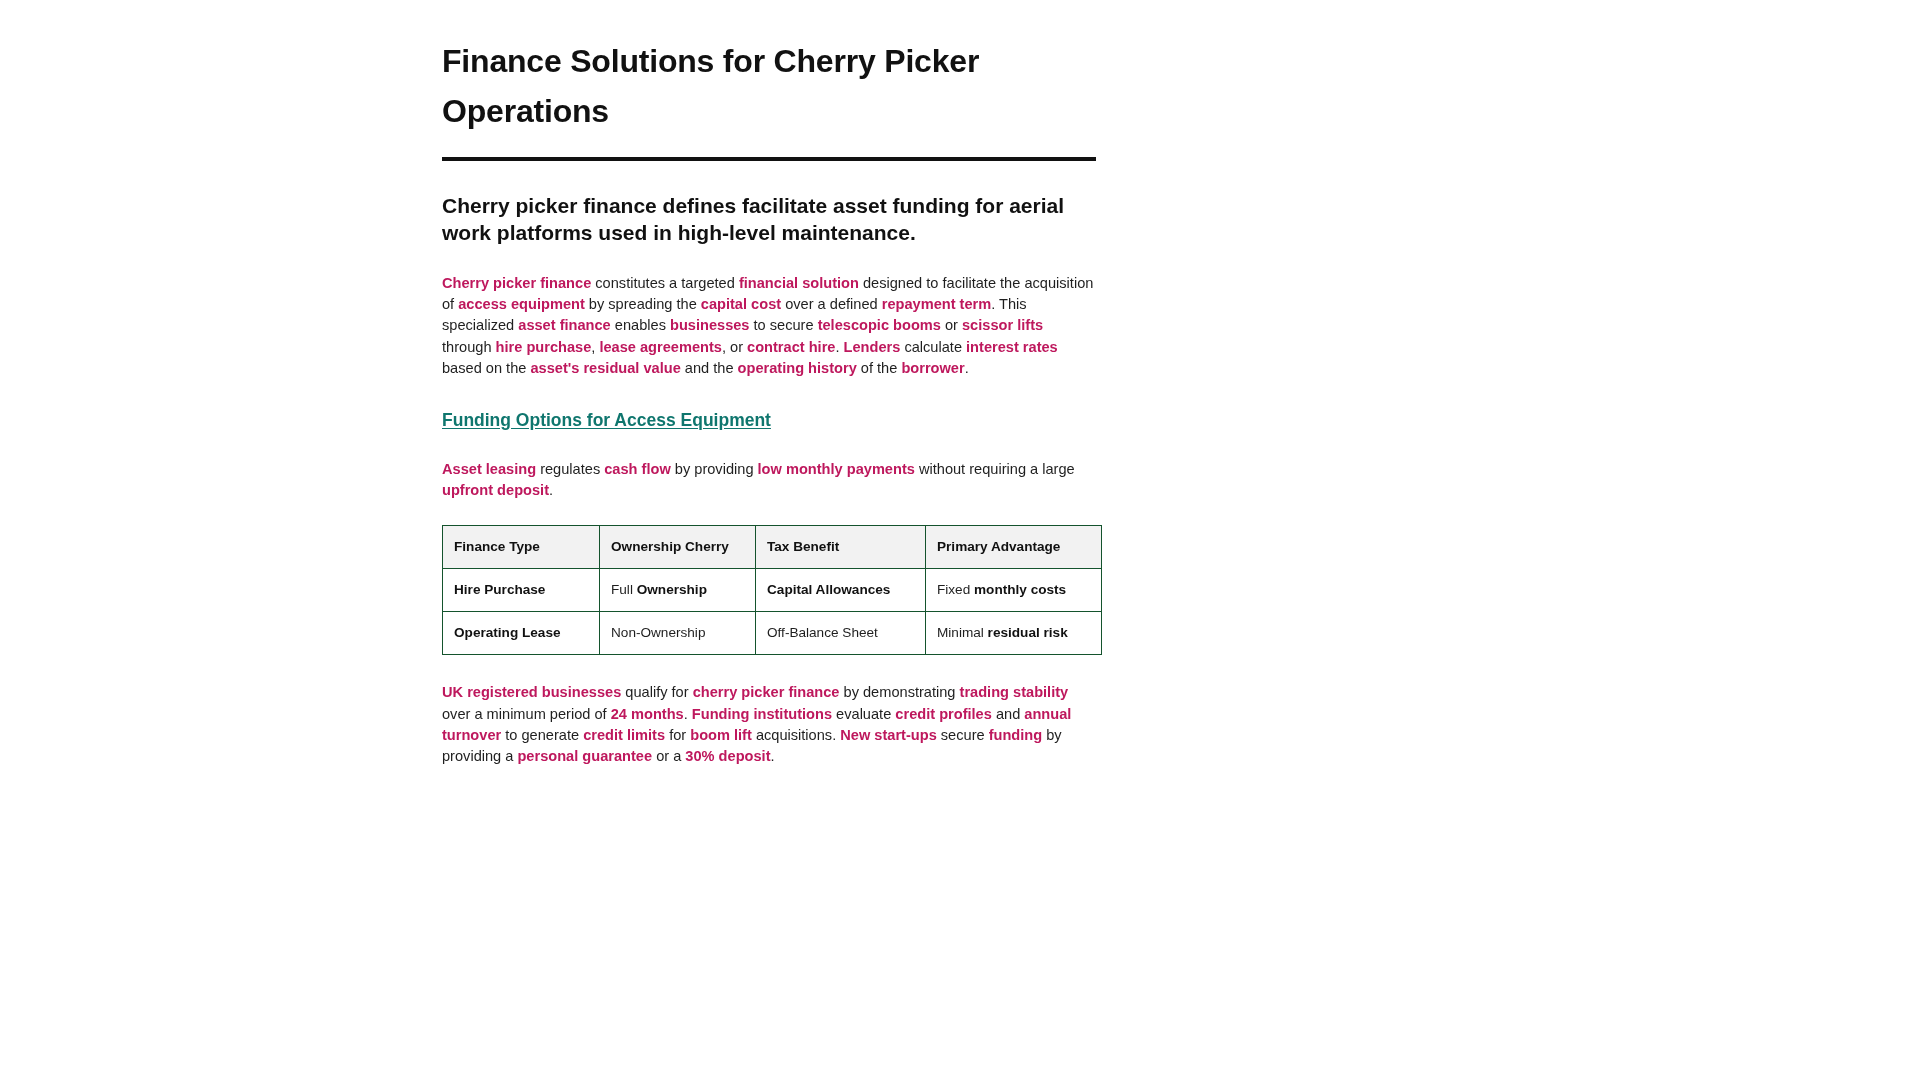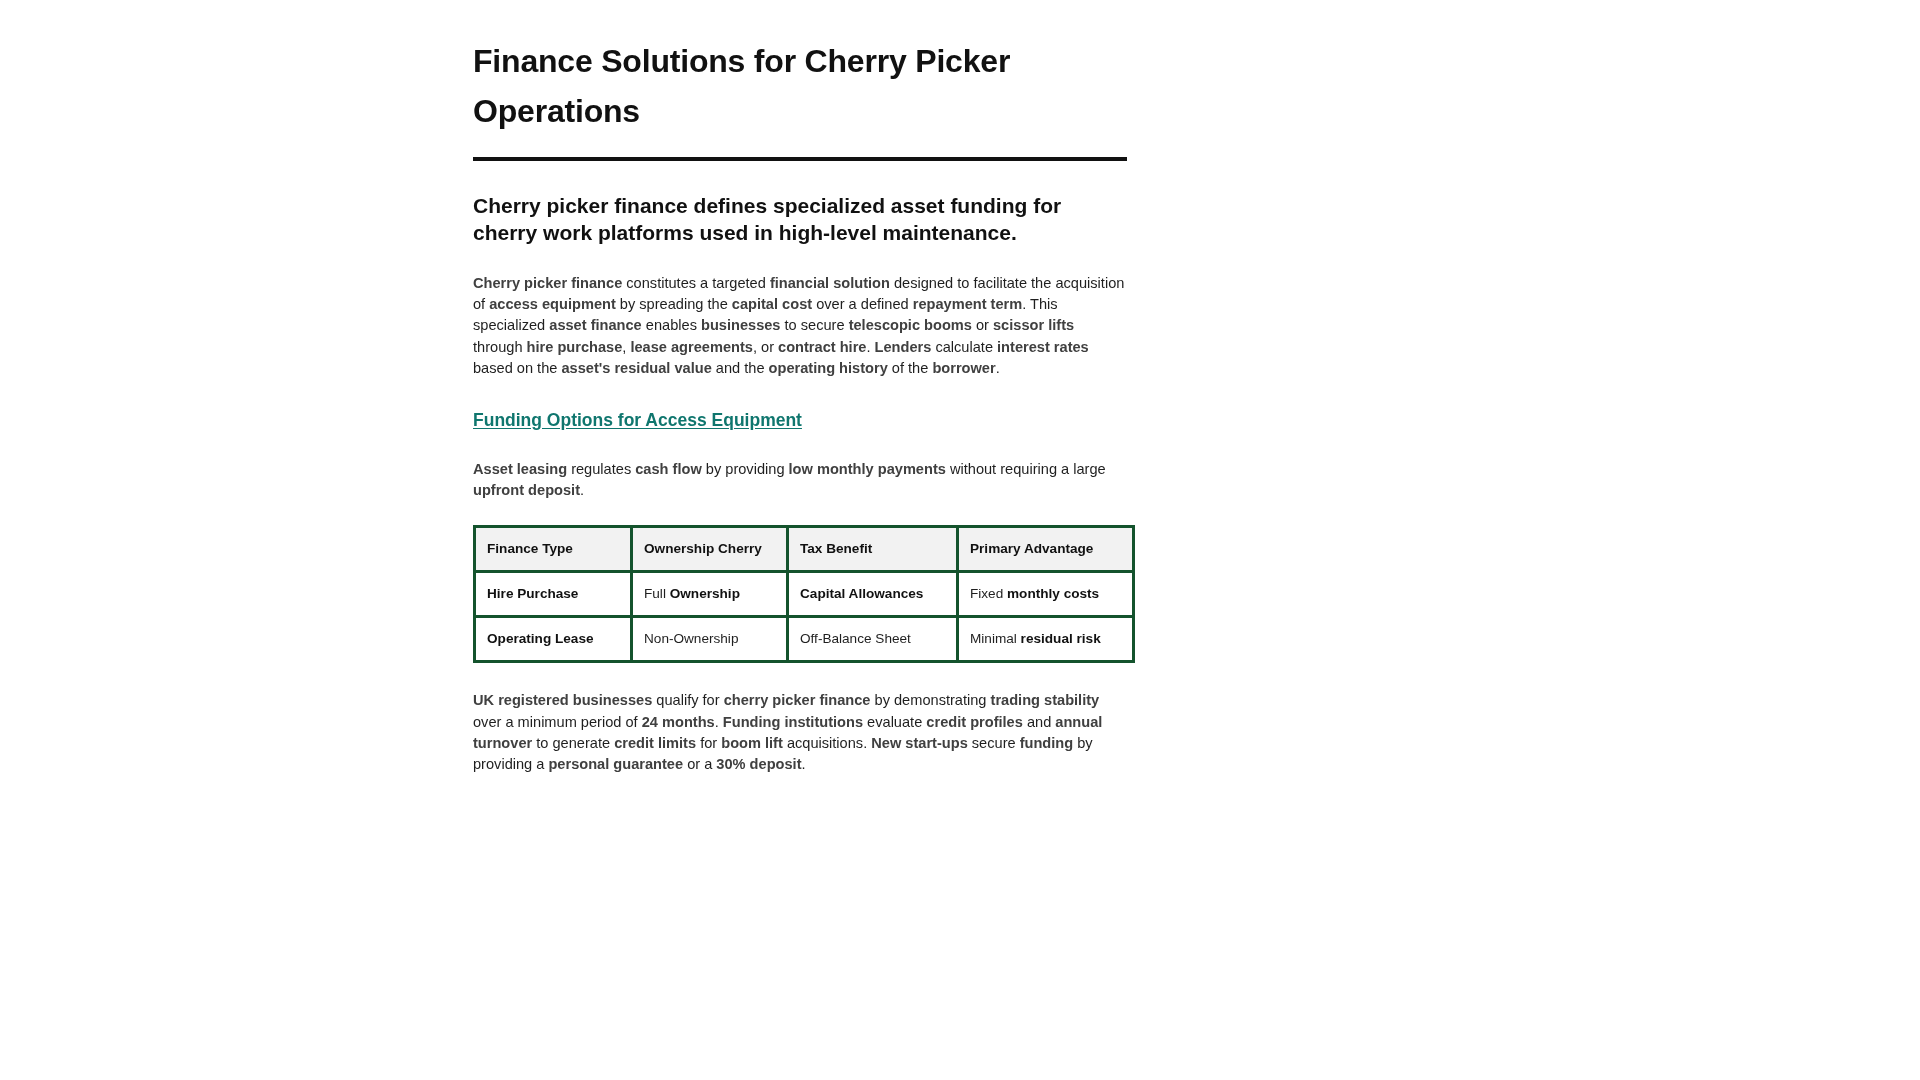--- a/index.html
+++ b/index.html
@@ -9,21 +9,21 @@
     background: #ffffff;
   }
   body {
     font-family: "Liberation Sans", sans-serif;
     color: #1a1a1a;
     -webkit-font-smoothing: antialiased;
   }
   .page { position: relative; width: 1920px; height: 1080px; background:#fff; }
   .column {
     position: absolute;
-    left: 473px;
+    left: 442px;
     top: 0;
     width: 654px;
   }
 
   
   .doc-title {
     font-size: 32px;
     font-weight: bold;
     line-height: 50px;
     letter-spacing: -0.2px;
@@ -49,21 +49,21 @@
   }
 
   
   p.body {
     font-size: 14.6px;
     line-height: 21.2px;
     color: #1f1f1f;
     margin: 27px 0 0 0;
     font-weight: normal;
   }
-  p.body b, .bold { font-weight: bold; color: #404040; }
+  p.body b, .bold { font-weight: bold; color: #be185d; }
 
   
   h3.section-heading {
     font-size: 17.5px;
     font-weight: bold;
     line-height: 23px;
     color: #0f766e;
     margin: 30px 0 0 0;
     text-decoration: underline;
     text-underline-offset: 2px;
@@ -71,21 +71,21 @@
 
   
   table.finance-table {
     border-collapse: collapse;
     width: 654px;
     margin-top: 24px;
     table-layout: fixed;
   }
   table.finance-table th,
   table.finance-table td {
-    border: 3px solid #14532d;
+    border: 1px solid #14532d;
     text-align: left;
     vertical-align: middle;
     font-size: 13.6px;
     line-height: 18px;
     padding: 12px 11px;
     height: 42px;
   }
   table.finance-table thead th {
     background: #f2f2f2;
     font-weight: bold;
@@ -104,21 +104,21 @@
 </style>
 </head>
 <body>
 
 <div class="page">
   <div class="column">
 
     <h1 class="doc-title">Finance Solutions for Cherry Picker Operations</h1>
     <hr class="title-rule">
 
-    <h2 class="lead-heading">Cherry picker finance defines specialized asset funding for cherry work platforms used in high-level maintenance.</h2>
+    <h2 class="lead-heading">Cherry picker finance defines facilitate asset funding for aerial work platforms used in high-level maintenance.</h2>
 
     <p class="body"><b>Cherry picker finance</b><span> constitutes a targeted </span><b>financial solution</b><span> designed to facilitate the acquisition of </span><b>access equipment</b><span> by spreading the </span><b>capital cost</b><span> over a defined </span><b>repayment term</b><span>. This specialized </span><b>asset finance</b><span> enables </span><b>businesses</b><span> to secure </span><b>telescopic booms</b><span> or </span><b>scissor lifts</b><span> through </span><b>hire purchase</b><span>, </span><b>lease agreements</b><span>, or </span><b>contract hire</b><span>. </span><b>Lenders</b><span> calculate </span><b>interest rates</b><span> based on the </span><b>asset's residual value</b><span> and the </span><b>operating history</b><span> of the </span><b>borrower</b><span>.</span></p>
 
     <h3 class="section-heading">Funding Options for Access Equipment</h3>
 
     <p class="body"><b>Asset leasing</b><span> regulates </span><b>cash flow</b><span> by providing </span><b>low monthly payments</b><span> without requiring a large </span><b>upfront deposit</b><span>.</span></p>
 
     <table class="finance-table">
       <colgroup>
         <col class="col1">

